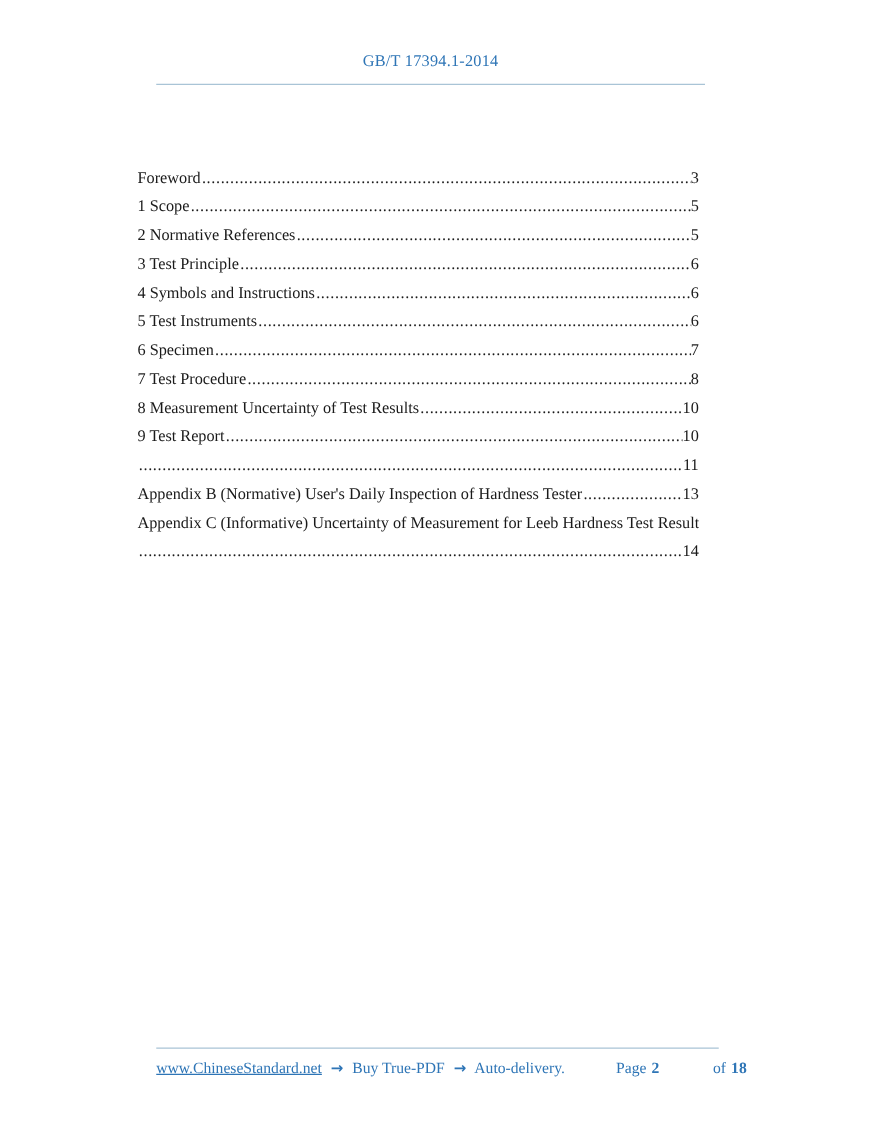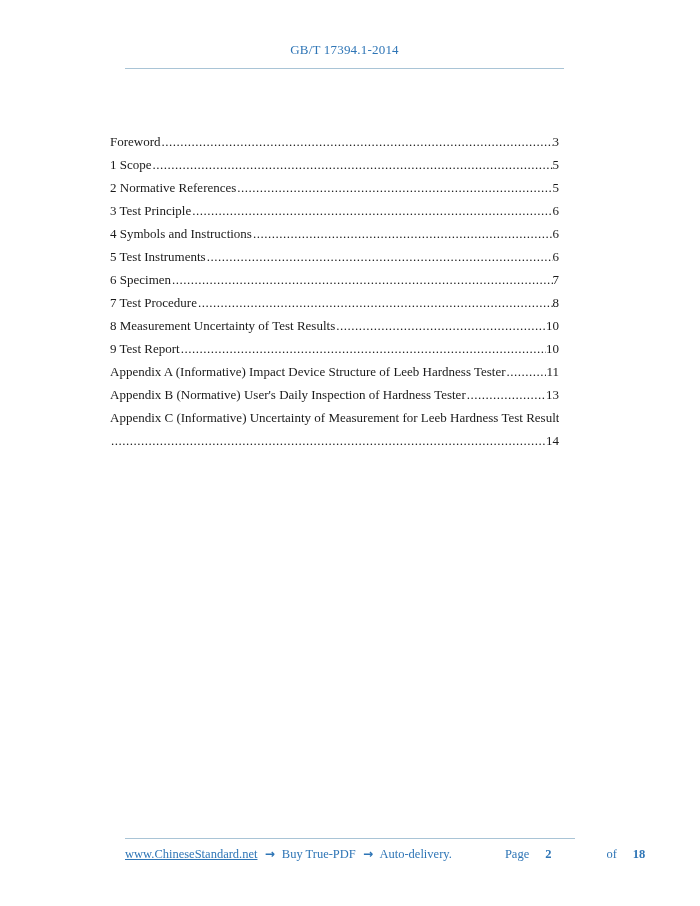--- a/index.html
+++ b/index.html
@@ -109,21 +109,21 @@
     margin: 0 4px;
     font-family: "DejaVu Sans", sans-serif;
     font-weight: bold;
     font-size: 12px;
   }
   .footer-right { white-space: nowrap; }
   .footer-right .num {
     font-weight: bold;
     margin: 0 2px;
   }
-  .footer-right .word { margin: 0 14px; padding-left: 39px; }
+  .footer-right .word { margin: 0 2px; padding-left: 39px; }
 </style>
 </head>
 <body>
 
 <div class="page">
 
   <div class="header">
     <span class="header-code">GB/T 17394.1-2014</span>
   </div>
 
@@ -184,21 +184,20 @@
       <span class="toc-page">10</span>
     </div>
 
     <div class="toc-row">
       <span class="toc-title">9 Test Report </span>
       <span class="toc-dots">..........................................................................................................................................................................................................................................................................................</span>
       <span class="toc-page">10</span>
     </div>
 
     <div class="toc-row">
-      <span class="toc-title">Appendix A (Informative) Impact Device Structure of Leeb Hardness Tester</span>
       <span class="toc-dots">..........................................................................................................................................................................................................................................................................................</span>
       <span class="toc-page">11</span>
     </div>
 
     <div class="toc-row">
       <span class="toc-title">Appendix B (Normative) User's Daily Inspection of Hardness Tester </span>
       <span class="toc-dots">..........................................................................................................................................................................................................................................................................................</span>
       <span class="toc-page">13</span>
     </div>
 

